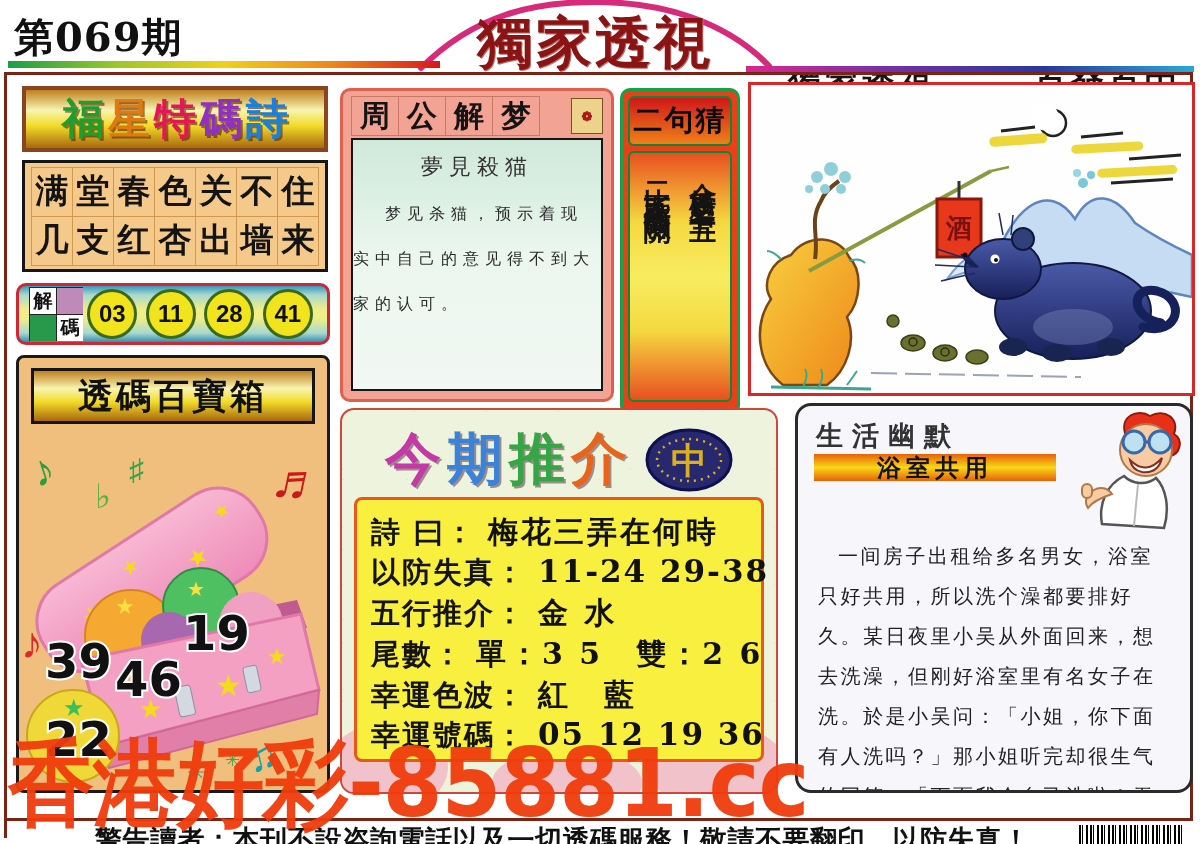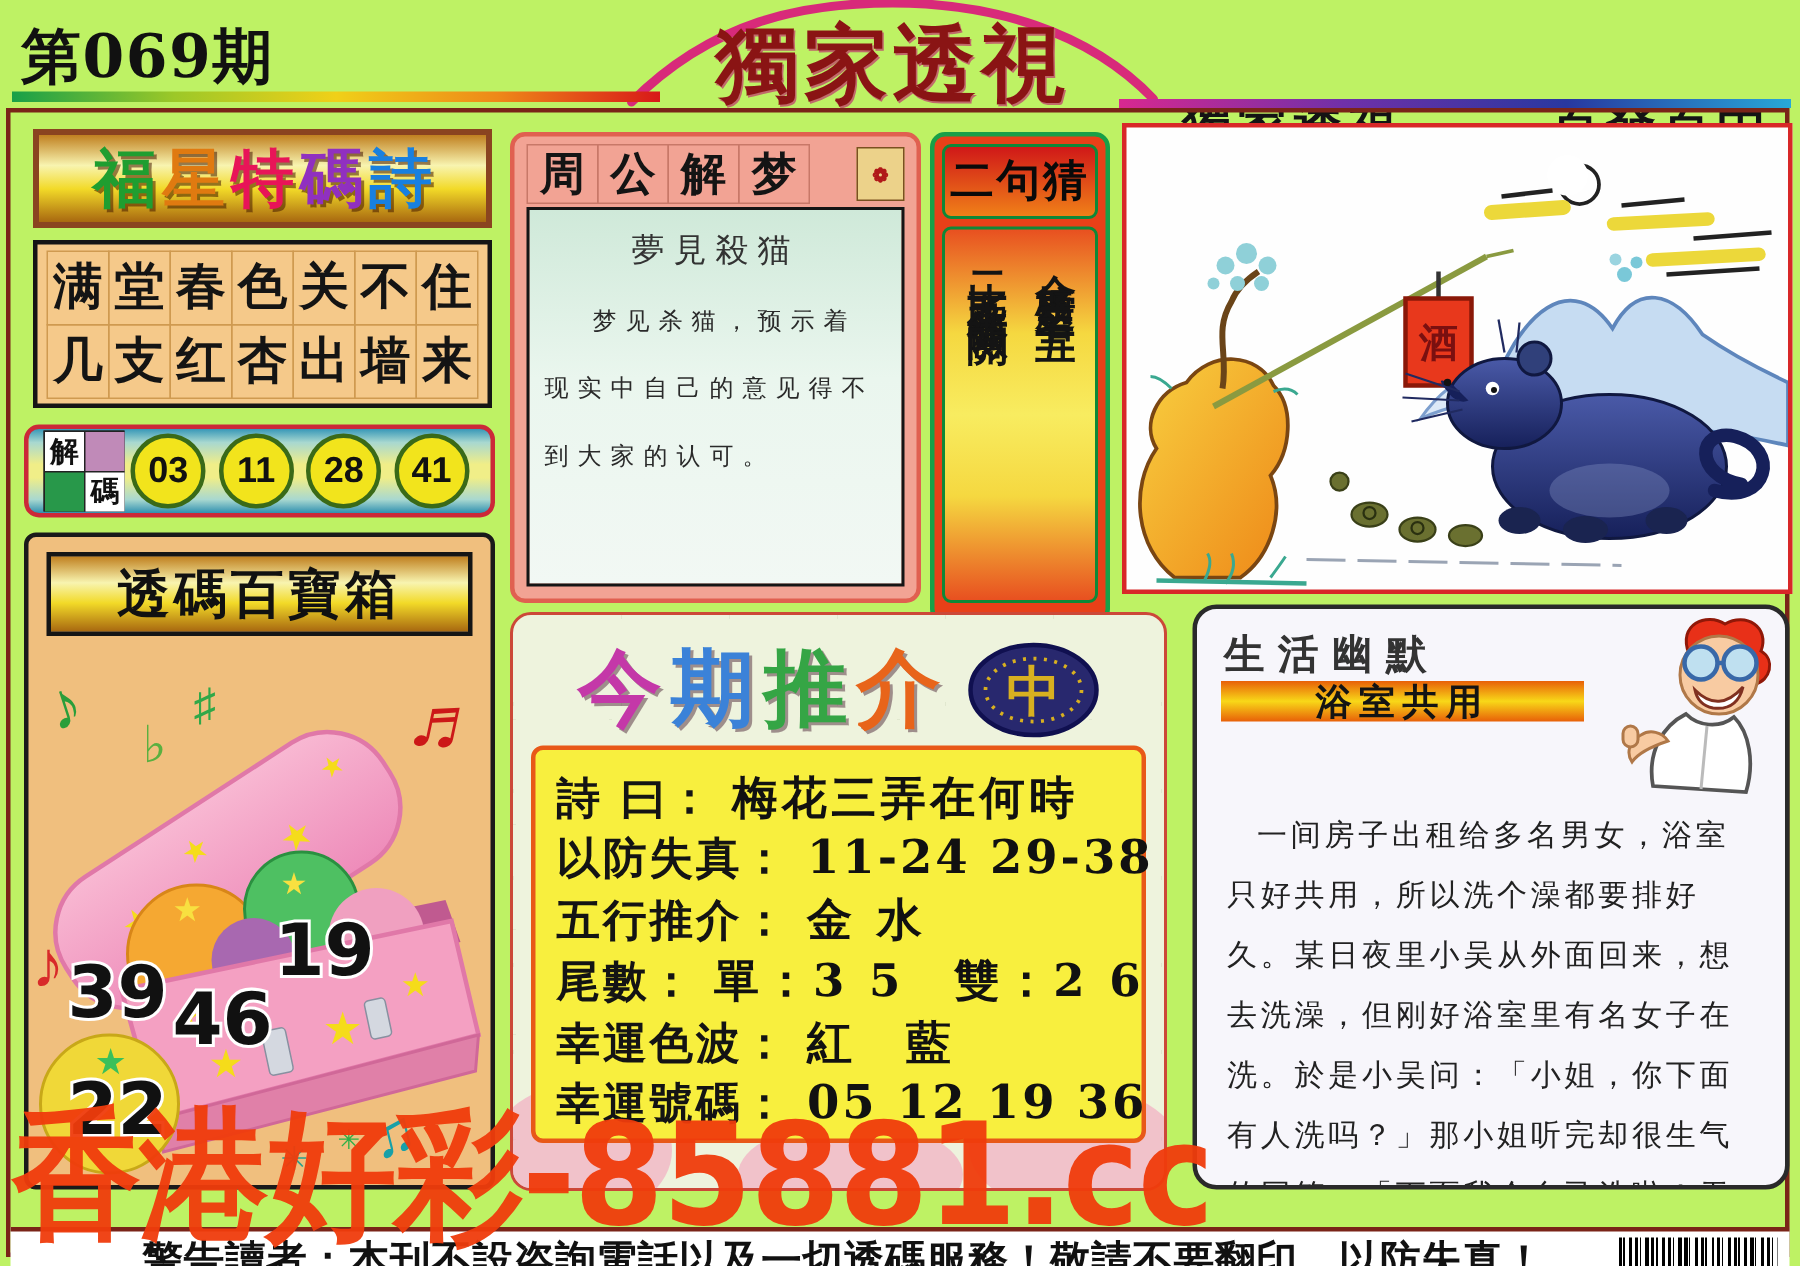--- a/index.html
+++ b/index.html
@@ -1,16 +1,16 @@
 <!DOCTYPE html>
 <html><head>
 <meta charset="utf-8">
 <style>
   html,body{margin:0;padding:0;background:#e9e9e9;}
-  .page{position:relative;width:1200px;height:844px;background:#bef264;overflow:hidden;
+  .page{position:relative;width:1200px;height:844px;background:#ffffff;overflow:hidden;
         font-family:"Liberation Sans",sans-serif;}
   .abs{position:absolute;}
   
   .issue{left:14px;top:10px;font-size:40px;font-weight:bold;color:#111;
          font-family:"DejaVu Serif",serif;letter-spacing:1px;}
   .title-arc{left:415px;top:0;width:360px;height:74px;}
   .main-title{left:422px;top:6px;width:346px;text-align:center;font-size:56px;font-weight:800;
               color:#8a1414;letter-spacing:3px;font-family:"DejaVu Sans",sans-serif;
               text-shadow:1px 1px 0 #c06a6a;}
   .slogan{top:18px;font-size:33px;font-weight:bold;color:#141414;
@@ -59,21 +59,21 @@
   .dream-box{left:340px;top:88px;width:274px;height:314px;box-sizing:border-box;background:#f2a394;
         border:3px solid #e06050;border-radius:10px;}
   .dream-head{position:absolute;left:8px;top:5px;right:8px;height:40px;display:flex;align-items:center;}
   .dream-cell{width:46px;height:38px;border:1px solid #c87868;margin-right:-1px;display:flex;
         align-items:center;justify-content:center;font-size:30px;font-weight:bold;
         font-family:"DejaVu Serif",serif;color:#141414;}
   .stamp{margin-left:auto;width:30px;height:34px;background:#ecd28a;border:1px solid #7a5020;
         display:flex;align-items:center;justify-content:center;font-size:13px;color:#b01818;
         font-weight:bold;overflow:hidden;}
   .dream-inner{position:absolute;left:8px;right:8px;top:47px;bottom:8px;border:2px solid #151515;
-        background:linear-gradient(180deg,#cfe9d9,#eaf6ee 45%,#f2f8f4);padding:12px 10px;box-sizing:border-box;}
+        background:linear-gradient(180deg,#cfe9d9,#eaf6ee 45%,#f2f8f4);padding:12px 0;box-sizing:border-box;}
   .dream-title{text-align:center;font-size:22px;color:#333;letter-spacing:6px;
         font-family:"DejaVu Serif",serif;margin-bottom:10px;}
   .dream-body{font-size:16px;color:#2a2a2a;letter-spacing:6px;line-height:2.8;
         font-family:"DejaVu Serif",serif;text-indent:2em;}
   
   .tp-box{left:620px;top:88px;width:120px;height:328px;box-sizing:border-box;border:3px solid #18a048;
         border-radius:10px;background:#e84018;padding:5px;}
   .tp-header{height:50px;box-sizing:border-box;border:2px solid #0e8838;border-radius:6px;
         background:linear-gradient(180deg,#d01818 0%,#f08018 100%);display:flex;align-items:center;
         justify-content:center;font-size:29px;font-weight:800;color:#0a0a0a;letter-spacing:2px;

